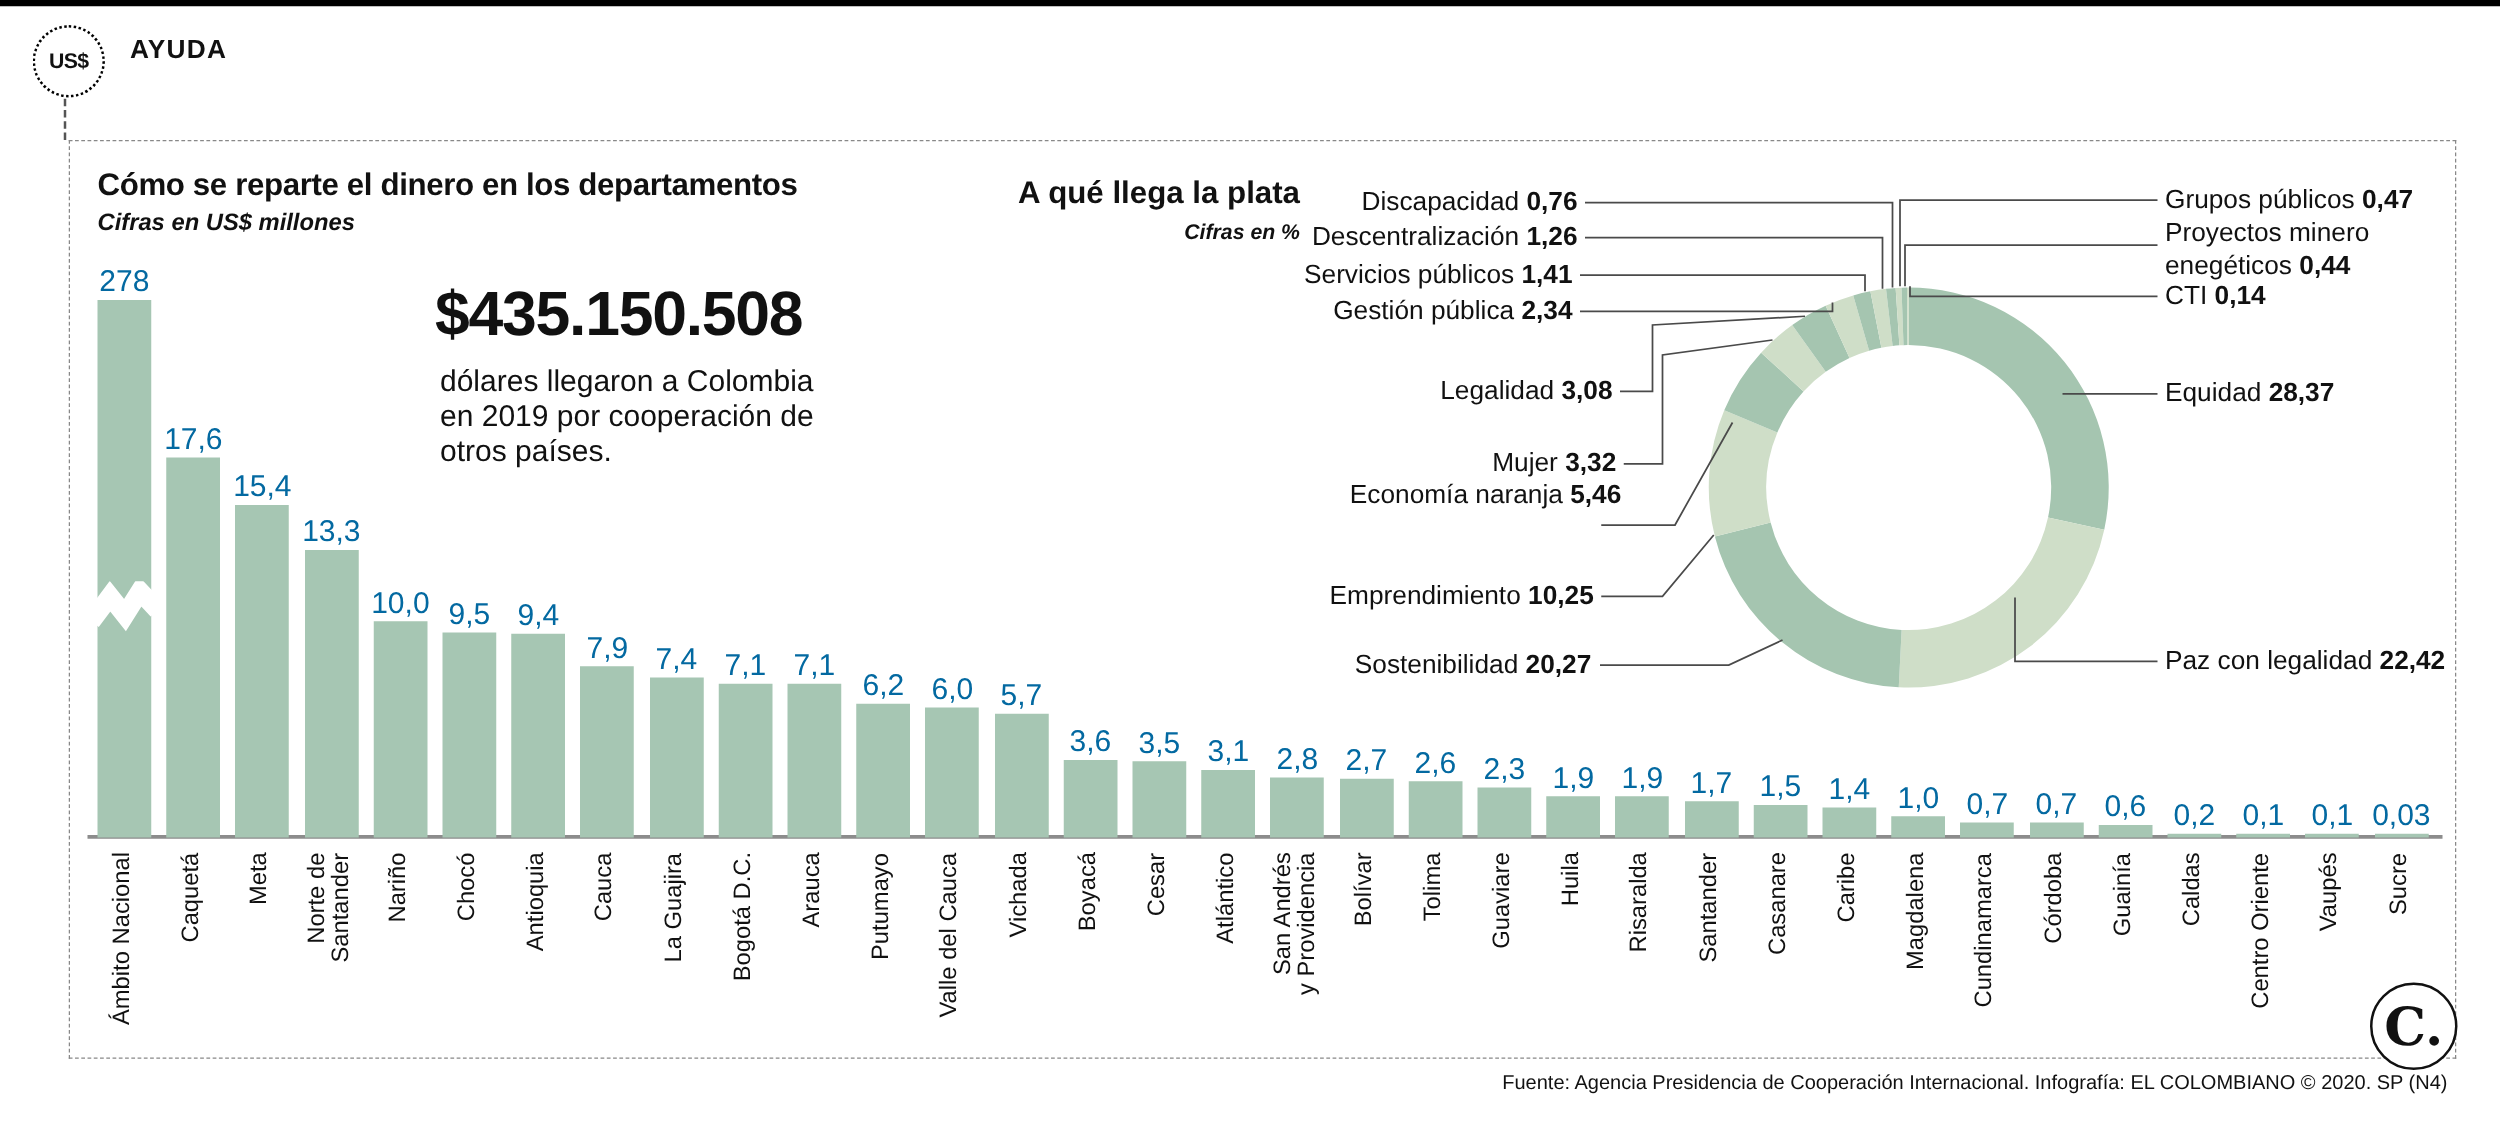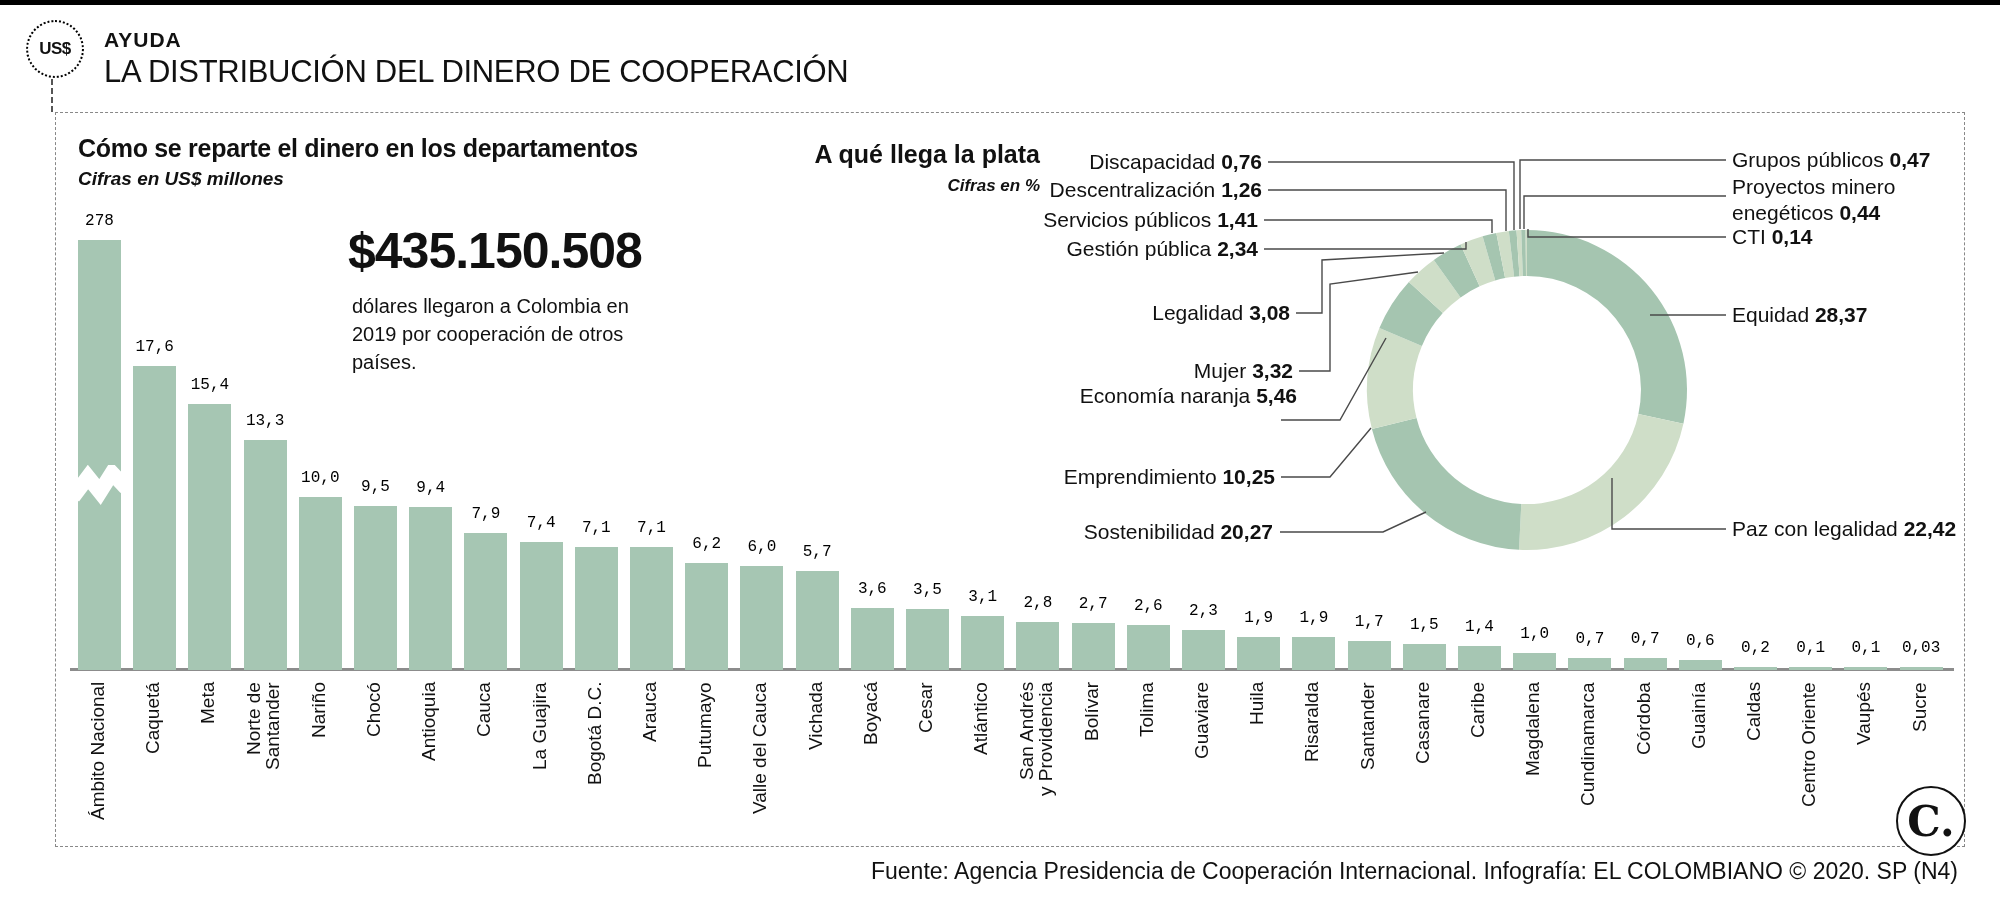--- a/index.html
+++ b/index.html
@@ -9,45 +9,44 @@
   #top-bar{left:0;top:0;width:2000px;height:5px;background:#000;}
   #us-icon{left:26px;top:20px;width:54px;height:54px;border:2.5px dotted #000;border-radius:50%;
            display:flex;align-items:center;justify-content:center;font-weight:900;font-size:17px;letter-spacing:-0.5px;}
   #icon-stem{left:51px;top:79px;height:33px;border-left:2px dashed #555;}
   #kicker{left:104px;top:28px;font-size:21px;font-weight:900;letter-spacing:1px;}
   #page-title{left:104px;top:54px;font-size:31px;font-weight:400;letter-spacing:-0.3px;}
   #dashed-box{left:55px;top:112px;width:1908px;height:733px;border:1.5px dashed #888;}
   #bar-heading{left:78px;top:134px;font-size:25px;font-weight:bold;letter-spacing:-0.3px;}
   #bar-subheading{left:78px;top:168px;font-size:19px;font-weight:bold;font-style:italic;}
   #callout-amount{left:348px;top:222px;font-size:50px;font-weight:900;letter-spacing:-1px;}
-  #callout-text{left:352px;top:292px;width:300px;font-size:20px;line-height:28px;}
+  #callout-text{left:352px;top:292px;width:300px;font-size:24px;line-height:28px;}
   #donut-heading{right:960px;top:140px;font-size:25px;font-weight:bold;text-align:right;}
   #donut-subheading{right:960px;top:176px;font-size:17px;font-weight:bold;font-style:italic;text-align:right;}
   #axis-line{left:70px;top:668px;width:1884px;height:3px;background:#8c8c8c;}
   .bar{position:absolute;}
-  .bar-value{position:absolute;width:76px;text-align:center;font-size:16px;color:#000000;font-family:Liberation Mono, monospace;}
+  .bar-value{position:absolute;width:76px;text-align:center;font-size:24px;color:#0369a1;}
   .bar-label{position:absolute;top:682px;height:172px;writing-mode:vertical-rl;transform:rotate(180deg);
              text-align:end;font-size:19px;line-height:19px;white-space:pre-line;color:#111;}
   .dlabel{position:absolute;font-size:21px;line-height:26px;color:#111;}
   .dlabel b{font-weight:900;}
   #overlay{position:absolute;left:0;top:0;pointer-events:none;}
-  #footer-source{right:42px;top:858px;font-size:23px;}
+  #footer-source{right:42px;top:858px;font-size:16px;}
   #brand-logo{left:1896px;top:786px;width:66px;height:66px;border:2.5px solid #111;border-radius:50%;
               background:#fff;display:flex;align-items:center;justify-content:center;
               font-family:"DejaVu Serif",serif;font-weight:bold;font-size:42px;}
 </style>
 </head>
 <body>
 
 <div id="canvas">
   <div class="abs" id="top-bar"></div>
   <div class="abs" id="us-icon">US$</div>
   <div class="abs" id="icon-stem"></div>
   <div class="abs" id="kicker">AYUDA</div>
-  <div class="abs" id="page-title">LA DISTRIBUCIÓN DEL DINERO DE COOPERACIÓN</div>
   <div class="abs" id="dashed-box"></div>
 
   <div class="abs" id="bar-heading">Cómo se reparte el dinero en los departamentos</div>
   <div class="abs" id="bar-subheading">Cifras en US$ millones</div>
   <div class="abs" id="callout-amount">$435.150.508</div>
   <div class="abs" id="callout-text">dólares llegaron a Colombia en 2019 por cooperación de otros países.</div>
 
   <div class="abs" id="donut-heading">A qué llega la plata</div>
   <div class="abs" id="donut-subheading">Cifras en %</div>
 

